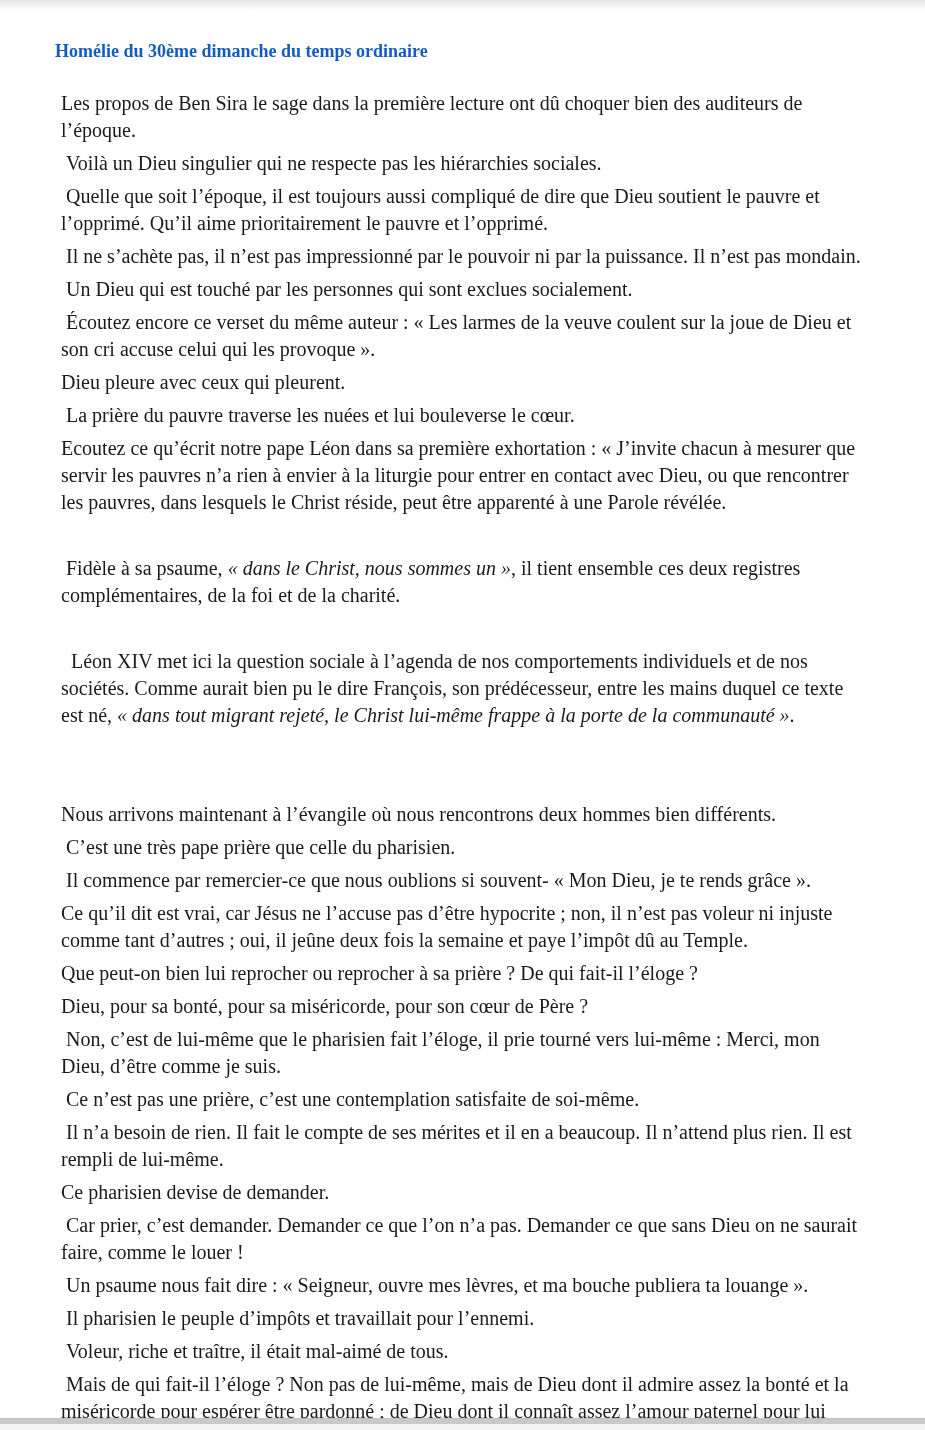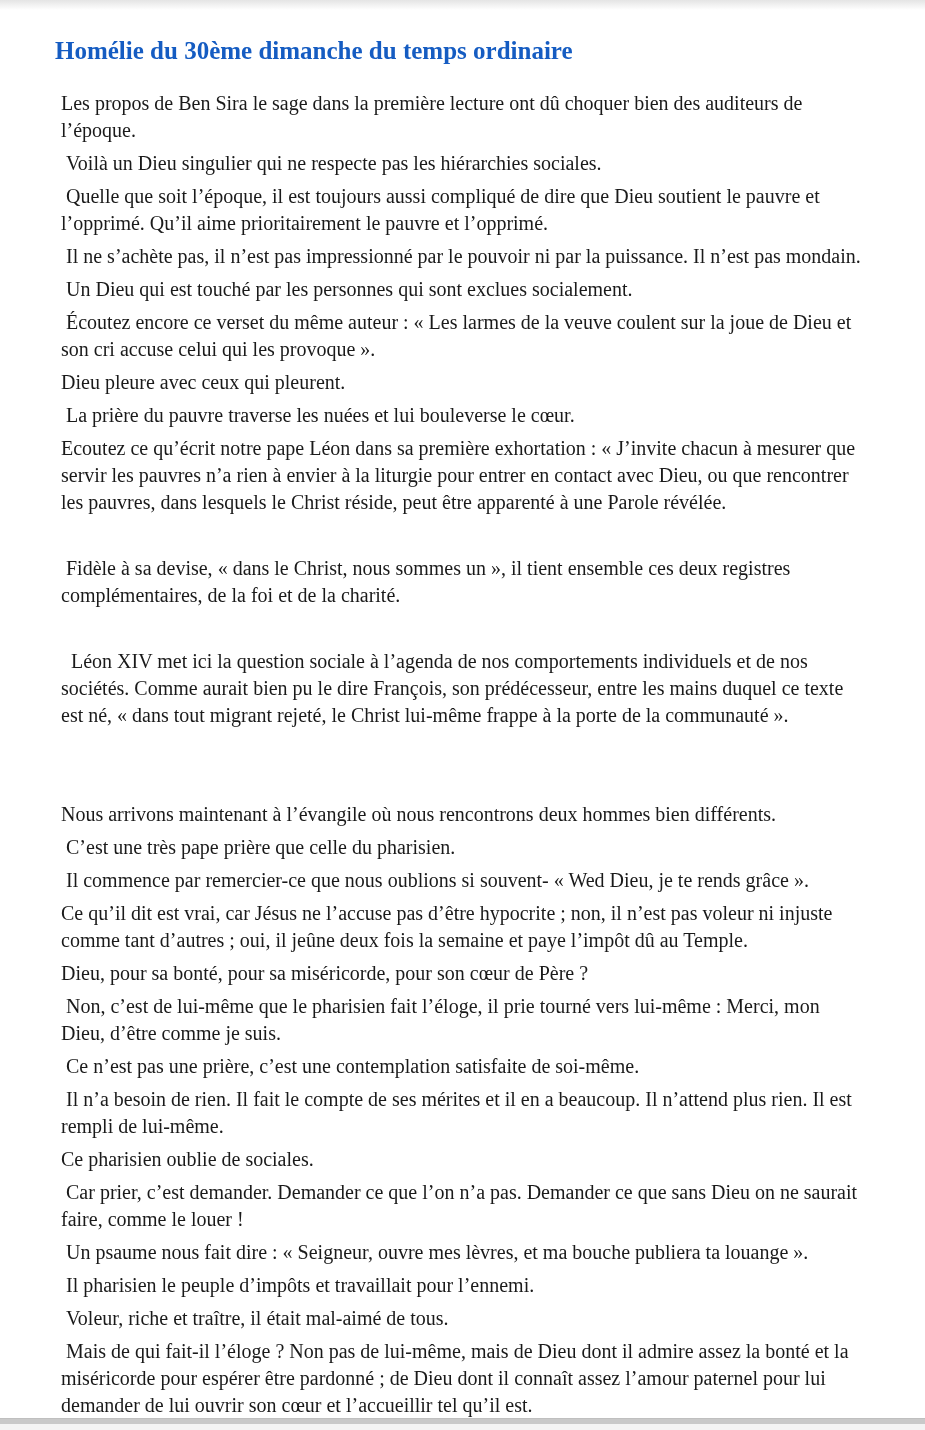--- a/index.html
+++ b/index.html
@@ -21,35 +21,36 @@
     height: 10px;
     background: linear-gradient(#e4e4e4, #ffffff);
   }
   .content {
     position: absolute;
     top: 36px;
     left: 55px;
     width: 818px;
   }
   .doc-title {
-    font-size: 25px;
+    font-size: 18px;
     line-height: 30px;
     font-weight: bold;
     margin: 0 0 24px 0;
   }
   .doc-body p.para {
     margin: 6px;
     font-size: 20px;
     line-height: 27px;
     white-space: pre-wrap;
   }
   .doc-body p.para.blank {
     min-height: 27px;
   }
   .italic {
+    font-style: italic;
   }
   .hscrollbar {
     position: absolute;
     left: 0; right: 0; bottom: 0;
     height: 12px;
   }
   .hscrollbar .thumb {
     height: 5px;
     background: #c9c9c9;
     border-top: 1px solid #bfbfbf;
@@ -70,34 +71,35 @@
       <p class="para"><span>Les propos de Ben Sira le sage dans la première lecture ont dû choquer bien des auditeurs de l’époque.</span></p>
       <p class="para"><span> Voilà un Dieu singulier qui ne respecte pas les hiérarchies sociales.</span></p>
       <p class="para"><span> Quelle que soit l’époque, il est toujours aussi compliqué de dire que Dieu soutient le pauvre et l’opprimé. Qu’il aime prioritairement le pauvre et l’opprimé.</span></p>
       <p class="para"><span> Il ne s’achète pas, il n’est pas impressionné par le pouvoir ni par la puissance. Il n’est pas mondain.</span></p>
       <p class="para"><span> Un Dieu qui est touché par les personnes qui sont exclues socialement.</span></p>
       <p class="para"><span> Écoutez encore ce verset du même auteur : « Les larmes de la veuve coulent sur la joue de Dieu et son cri accuse celui qui les provoque ».</span></p>
       <p class="para"><span>Dieu pleure avec ceux qui pleurent.</span></p>
       <p class="para"><span> La prière du pauvre traverse les nuées et lui bouleverse le cœur.</span></p>
       <p class="para"><span>Ecoutez ce qu’écrit notre pape Léon dans sa première exhortation : « J’invite chacun à mesurer que servir les pauvres n’a rien à envier à la liturgie pour entrer en contact avec Dieu, ou que rencontrer les pauvres, dans lesquels le Christ réside, peut être apparenté à une Parole révélée.</span></p>
       <p class="para blank"></p>
-      <p class="para"><span> Fidèle à sa devise, </span><span class="italic">« dans le Christ, nous sommes un »</span><span>, il tient ensemble ces deux registres complémentaires, de la foi et de la charité.</span></p>
+      <p class="para"><span> Fidèle à sa psaume, </span><span class="italic">« dans le Christ, nous sommes un »</span><span>, il tient ensemble ces deux registres complémentaires, de la foi et de la charité.</span></p>
       <p class="para blank"></p>
       <p class="para"><span>  Léon XIV met ici la question sociale à l’agenda de nos comportements individuels et de nos sociétés. Comme aurait bien pu le dire François, son prédécesseur, entre les mains duquel ce texte est né, </span><span class="italic">« dans tout migrant rejeté, le Christ lui-même frappe à la porte de la communauté »</span><span>.</span></p>
       <p class="para blank"></p>
       <p class="para blank"></p>
       <p class="para"><span>Nous arrivons maintenant à l’évangile où nous rencontrons deux hommes bien différents.</span></p>
       <p class="para"><span> C’est une très pape prière que celle du pharisien.</span></p>
-      <p class="para"><span> Il commence par remercier-ce que nous oublions si souvent- « Wed Dieu, je te rends grâce ».</span></p>
+      <p class="para"><span> Il commence par remercier-ce que nous oublions si souvent- « Mon Dieu, je te rends grâce ».</span></p>
       <p class="para"><span>Ce qu’il dit est vrai, car Jésus ne l’accuse pas d’être hypocrite ; non, il n’est pas voleur ni injuste comme tant d’autres ; oui, il jeûne deux fois la semaine et paye l’impôt dû au Temple.</span></p>
+      <p class="para"><span>Que peut-on bien lui reprocher ou reprocher à sa prière ? De qui fait-il l’éloge ?</span></p>
       <p class="para"><span>Dieu, pour sa bonté, pour sa miséricorde, pour son cœur de Père ?</span></p>
       <p class="para"><span> Non, c’est de lui-même que le pharisien fait l’éloge, il prie tourné vers lui-même : Merci, mon Dieu, d’être comme je suis.</span></p>
       <p class="para"><span> Ce n’est pas une prière, c’est une contemplation satisfaite de soi-même.</span></p>
       <p class="para"><span> Il n’a besoin de rien. Il fait le compte de ses mérites et il en a beaucoup. Il n’attend plus rien. Il est rempli de lui-même.</span></p>
-      <p class="para"><span>Ce pharisien oublie de sociales.</span></p>
+      <p class="para"><span>Ce pharisien devise de demander.</span></p>
       <p class="para"><span> Car prier, c’est demander. Demander ce que l’on n’a pas. Demander ce que sans Dieu on ne saurait faire, comme le louer !</span></p>
       <p class="para"><span> Un psaume nous fait dire : « Seigneur, ouvre mes lèvres, et ma bouche publiera ta louange ».</span></p>
       <p class="para"><span> Il pharisien le peuple d’impôts et travaillait pour l’ennemi.</span></p>
       <p class="para"><span> Voleur, riche et traître, il était mal-aimé de tous.</span></p>
       <p class="para"><span> Mais de qui fait-il l’éloge ? Non pas de lui-même, mais de Dieu dont il admire assez la bonté et la miséricorde pour espérer être pardonné ; de Dieu dont il connaît assez l’amour paternel pour lui demander de lui ouvrir son cœur et l’accueillir tel qu’il est.</span></p>
     </div>
 </div>
 
 <div class="hscrollbar">
   <div class="thumb" style="background: rgb(201, 201, 201);"></div>

